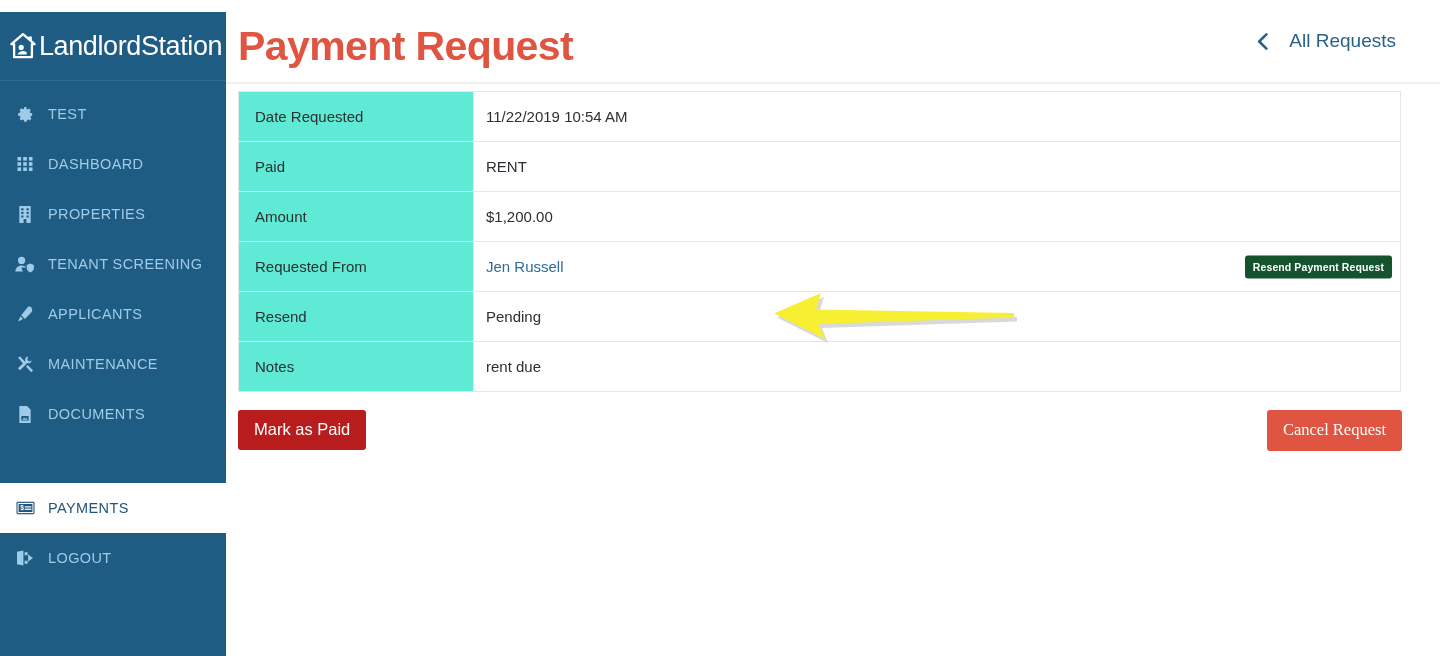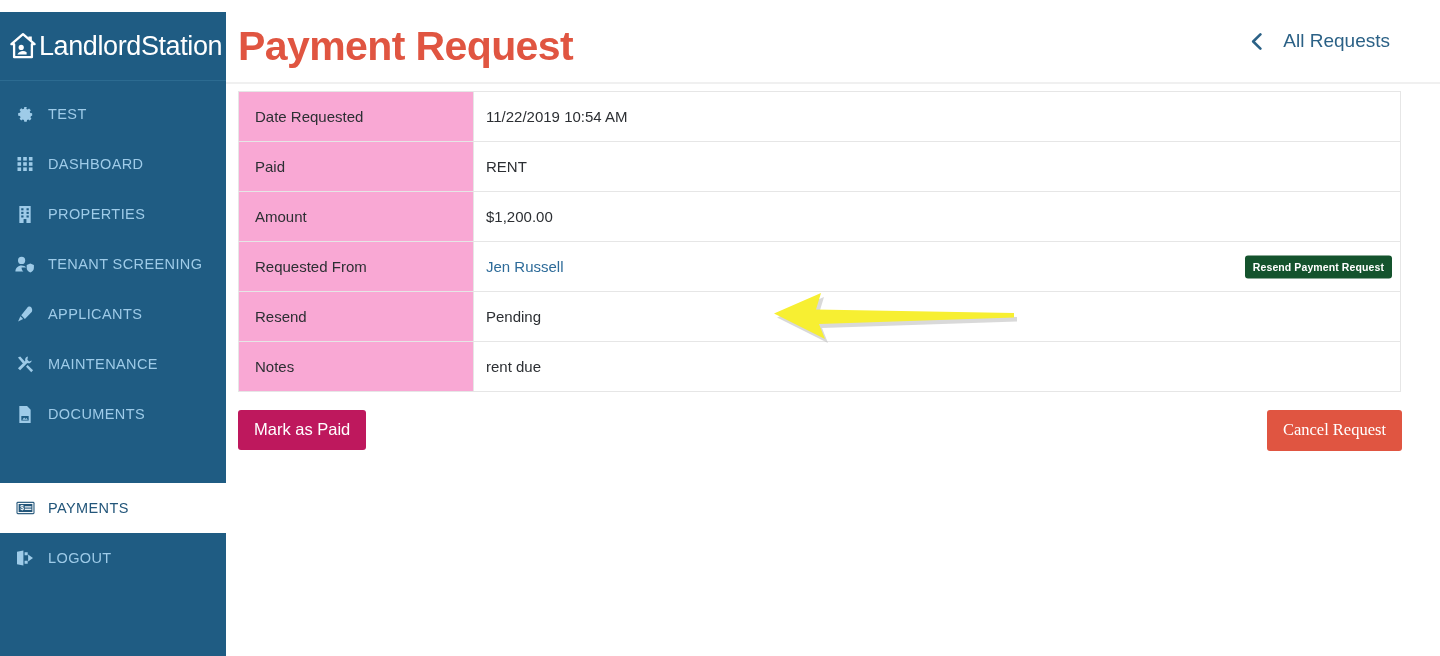--- a/index.html
+++ b/index.html
@@ -98,21 +98,21 @@
   #page-title {
     color: #e05541;
     font-size: 41px;
     font-weight: 700;
     letter-spacing: -0.6px;
     line-height: 1;
     margin-top: -3px;
   }
   #all-requests-link {
     position: absolute;
-    right: 50px;
+    right: 44px;
     top: 16px;
     display: flex;
     align-items: center;
     gap: 21px;
     color: #2b6186;
     font-size: 19px;
     text-decoration: none;
     cursor: pointer;
   }
   .chev {
@@ -131,21 +131,21 @@
   }
   #detail-table tr { height: 50px; }
   #detail-table td {
     border: 1px solid #e6e6e6;
     vertical-align: middle;
     font-size: 15px;
     color: #2c2f33;
   }
   td.cell-label {
     width: 235px;
-    background: #f9a8d4;
+    background: #5eead4;
     padding-left: 16px;
     color: #33383d;
   }
   td.cell-value {
     padding-left: 12px;
     background: #ffffff;
     position: relative;
   }
   .value-link {
     color: #2d6b99;
@@ -169,21 +169,21 @@
     cursor: pointer;
     white-space: nowrap;
     letter-spacing: 0.1px;
   }
 
   
   #mark-paid-btn {
     position: absolute;
     left: 12px;
     top: 410px;
-    background: #be185d;
+    background: #b91c1c;
     color: #ffffff;
     border: none;
     border-radius: 3px;
     font-family: "Liberation Sans", sans-serif;
     font-size: 16.5px;
     padding: 10px 16px 11px;
     cursor: pointer;
     white-space: nowrap;
   }
   #cancel-request-btn {

